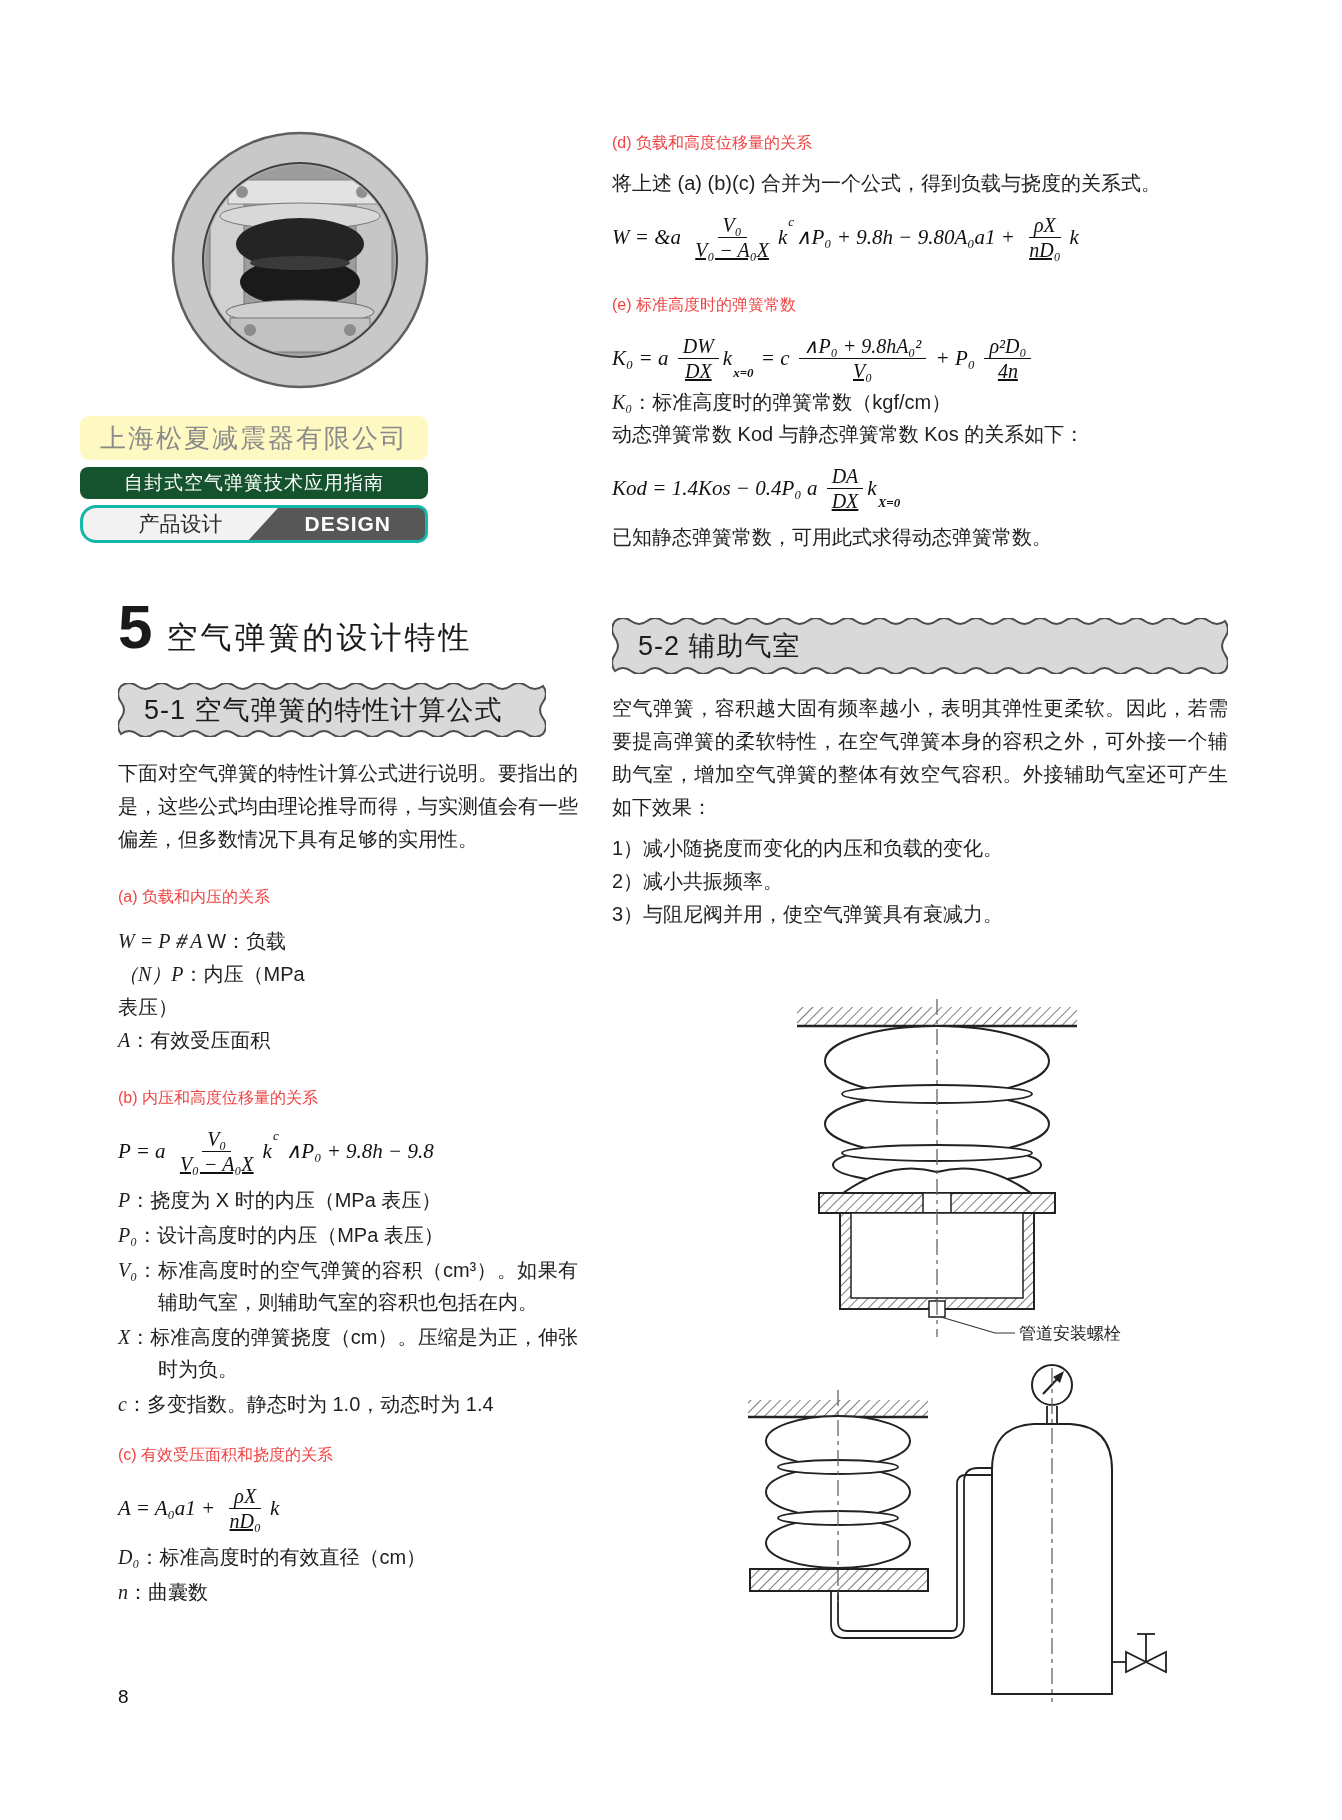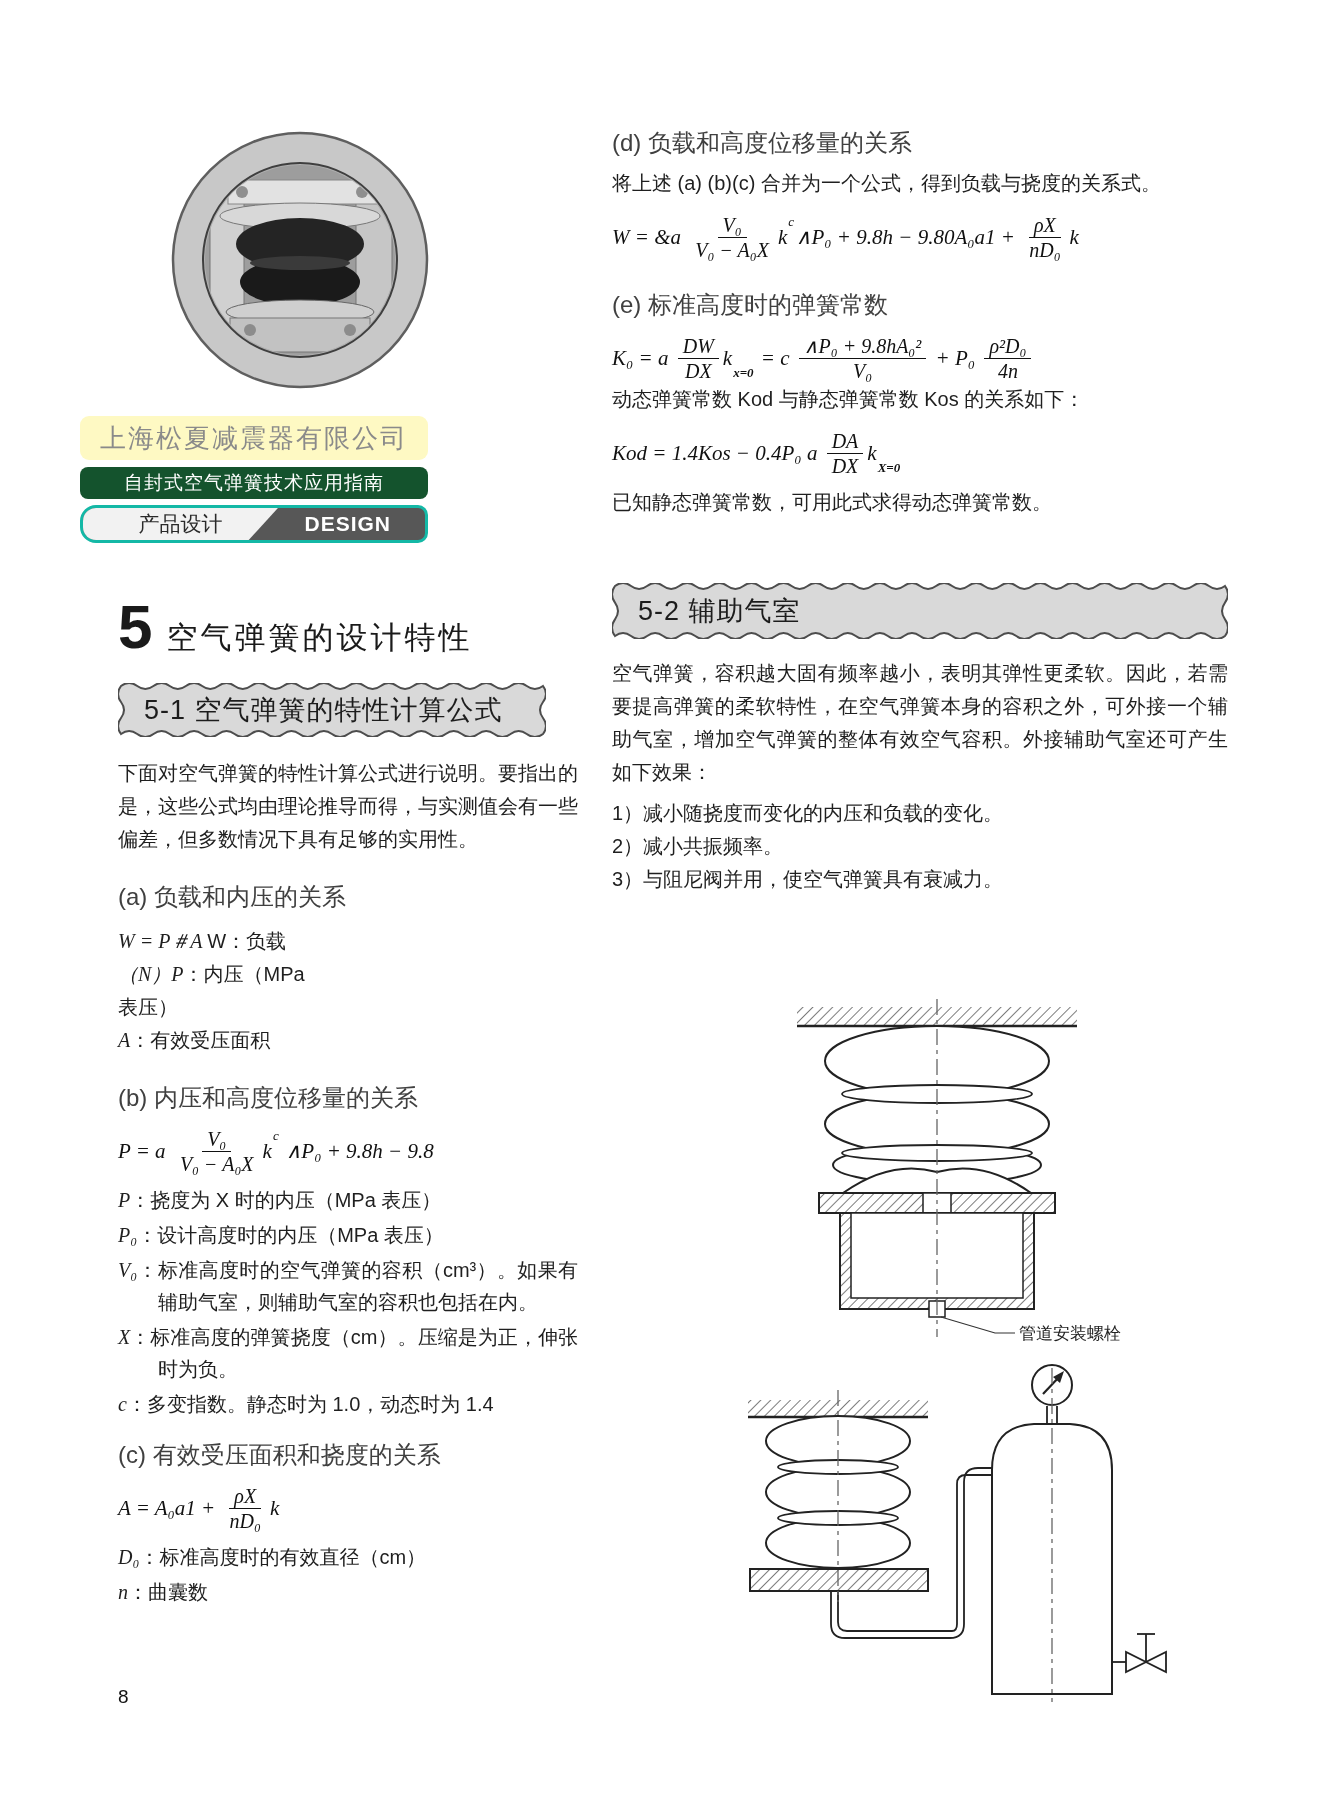--- a/index.html
+++ b/index.html
@@ -33,37 +33,37 @@
   .h5title{font-size:31px;letter-spacing:3px;color:#1a1a1a;}
 
   .wavy{position:relative;height:54px;display:flex;align-items:center;}
   .wavy .wavy-bg{position:absolute;left:0;top:0;width:100%;height:100%;}
   .wavy .wavy-bg path{fill:#d9d9d9;stroke:#4d4d4d;stroke-width:2px;}
   .wavy .wv-label{position:relative;padding-left:26px;font-size:27px;letter-spacing:1px;color:#1c1c1c;}
   .wavy51{margin-top:24px;width:428px;}
   .wavy52{margin-top:64px;width:616px;height:56px;}
 
   .body-text{font-size:20px;line-height:33px;color:#1f1f1f;text-align:justify;}
-  .sub-h{font-size:24px;line-height:33px;color:#404040;}
+  .sub-h{font-size:16px;line-height:33px;color:#ef4444;}
   .mt8{margin-top:8px;}.mt12{margin-top:12px;}
   .mt18{margin-top:18px;}.mt20{margin-top:20px;}.mt24{margin-top:24px;}.mt26{margin-top:26px;}
 
   .mixline{font-size:20px;line-height:33px;}
   .mvar{font-family:"Liberation Serif",serif;font-style:italic;}
 
   .def{font-size:20px;line-height:32px;margin-top:3px;padding-left:40px;text-indent:-40px;text-align:justify;}
   .def .mvar{font-size:20px;}
 
   .formula{display:flex;align-items:center;font-family:"Liberation Serif",serif;
            font-style:italic;font-size:21px;color:#111;margin-top:12px;min-height:50px;}
   .formula .ftxt{white-space:pre;}
   .frac{display:inline-flex;flex-direction:column;align-items:center;margin:0 4px;
         line-height:1.2;font-size:20px;}
   .frac .num{border-bottom:1.6px solid #111;padding:0 5px;}
-  .frac .den{padding:0 5px;}
+  .frac .den{padding:0 5px;text-decoration:underline;}
   .fsup{font-size:13px;align-self:flex-start;margin:2px 2px 0 1px;}
   .fsub{font-size:13px;align-self:flex-end;margin:0 2px 2px 1px;font-weight:bold;}
 
   .list-item{font-size:20px;line-height:33px;}
 
   .page-num{position:absolute;left:118px;top:1686px;font-size:19px;color:#111;}
 
   .diag{position:absolute;}
   .diag text{font-family:"Liberation Serif",serif;fill:#222;}
 </style>
@@ -204,20 +204,21 @@
           <span class="num">∧P₀ + 9.8hA₀²</span>
           <span class="den">V₀</span>
         </span>
         <span class="ftxt"> + P₀ </span>
         <span class="frac">
           <span class="num">ρ²D₀</span>
           <span class="den">4n</span>
         </span>
       </div>
 
+    <div class="def mt12"><span class="mvar">K₀</span><span>：标准高度时的弹簧常数（kgf/cm）</span></div>
     <div class="body-text">动态弹簧常数 Kod 与静态弹簧常数 Kos 的关系如下：</div>
     <div class="formula">
         <span class="ftxt">Kod = 1.4Kos − 0.4P₀ a </span>
         <span class="frac">
           <span class="num">DA</span>
           <span class="den">DX</span>
         </span>
         <span class="ftxt">k</span>
         <span class="fsub">X=0</span>
       </div>

